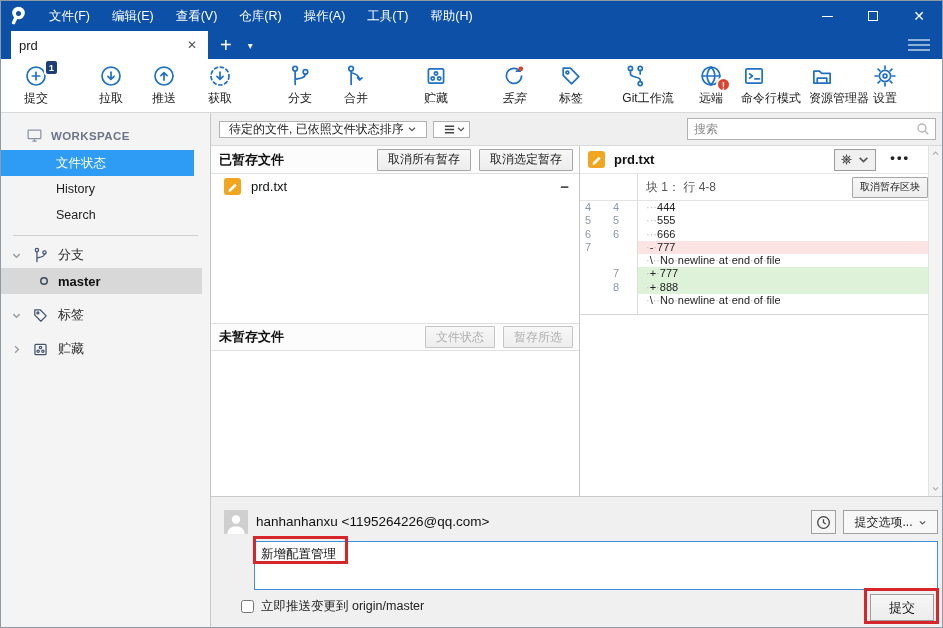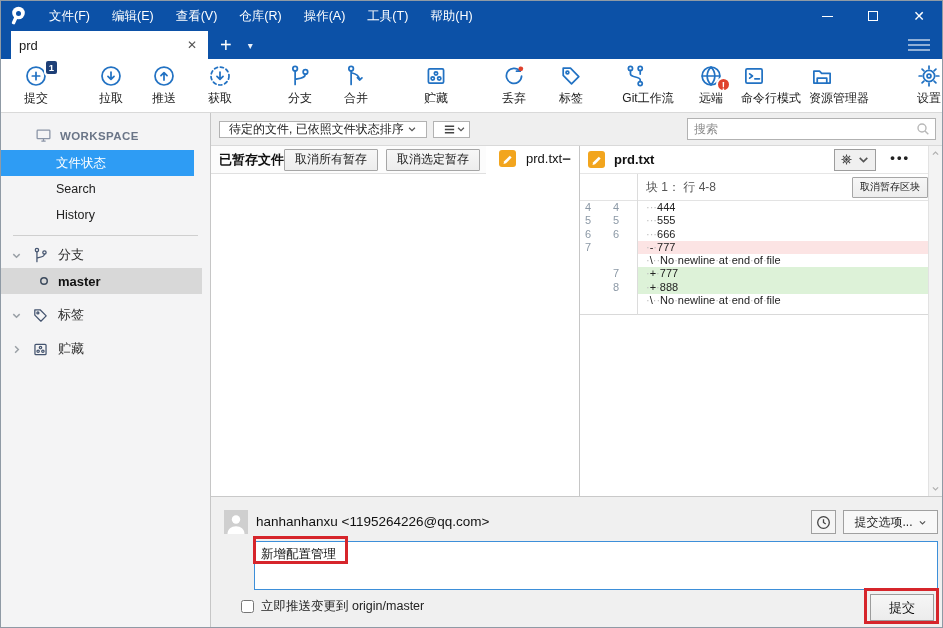--- a/index.html
+++ b/index.html
@@ -36,21 +36,21 @@
   .tlabel2{font-size:12px;color:#222;margin-top:1px;white-space:nowrap;}
   .badge{position:absolute;top:-4px;right:-10px;background:#1d3f77;color:#fff;font-size:9.5px;font-weight:bold;line-height:11px;min-width:10px;padding:1px 3px;border-radius:4px;border:2px solid #fff;}
   .alertb{position:absolute;bottom:-3px;right:-7px;width:15px;height:15px;border-radius:50%;background:#e0422d;color:#fff;font-size:10px;font-weight:bold;line-height:15px;text-align:center;border:2px solid #fff;}
 
   
   .content{display:flex;height:516px;}
   .sidebar{width:210px;flex:none;background:#f4f4f5;border-right:1px solid #c6c6c6;overflow:hidden;}
   .main{flex:1;display:flex;flex-direction:column;min-width:0;}
 
   
-  .ws-head{margin:14px 0 6px;display:flex;align-items:center;padding-left:34px;color:#6a7587;font-size:11.5px;font-weight:bold;letter-spacing:.4px;}
+  .ws-head{margin:14px 0 6px;display:flex;align-items:center;padding-left:25px;color:#6a7587;font-size:11.5px;font-weight:bold;letter-spacing:.4px;}
   .ws-head svg{width:17px;height:17px;margin-right:8px;}
   .sb-item{height:26px;line-height:26px;font-size:12.5px;color:#222;padding-left:55px;margin-right:16px;cursor:default;}
   .sb-item.sel{background:#2e9cf4;color:#fff;margin-left:0;}
   .sb-div{border-top:1px solid #cfcfcf;margin:7px 12px 6px;}
   .sb-sec{height:26px;display:flex;align-items:center;font-size:13px;color:#2b2b2b;margin-top:8px;}
   .sb-sec:first-child{margin-top:2px;}
   .chev{width:12px;margin-left:10px;flex:none;}
   .chev svg{width:11px;height:11px;}
   .sb-sec .sicon{width:19px;height:19px;margin:0 8px 0 8px;flex:none;}
   .sb-sec .sicon svg{width:19px;height:19px;}
@@ -66,21 +66,21 @@
   .ddc svg{width:10px;height:10px;}
   .bars-icon svg{width:13px;height:13px;}
   .searchbox{position:absolute;right:6px;top:5px;width:249px;height:22px;background:#fff;border:1px solid #b2b2b2;display:flex;align-items:center;}
   .searchbox input{border:none;outline:none;flex:1;font-size:12px;padding:0 6px;color:#333;background:transparent;}
   .searchbox input::placeholder{color:#8d8d8d;}
   .mag{margin-right:5px;}
   .mag svg{width:14px;height:14px;}
 
   
   .panels{height:350px;display:flex;min-height:0;flex:none;}
-  .filepanel{width:368px;flex:none;display:flex;flex-direction:row;background:#fff;}
+  .filepanel{width:368px;flex:none;display:flex;flex-direction:column;background:#fff;}
   .sec-h{height:28px;flex:none;background:#fcfcfc;border-bottom:1px solid #e0e0e0;display:flex;align-items:center;padding:0 6px 0 8px;}
   .sec-h b{font-size:13px;color:#111;flex:1;}
   .hbtns{display:flex;gap:8px;}
   .btn{height:22px;background:linear-gradient(#f7f7f7,#ededed);border:1px solid #a6a6a6;font-size:12px;color:#222;padding:0 10px;border-radius:1px;}
   .btn.disabled{color:#b0b0b0;border-color:#c5c5c5;}
   .filelist.staged{height:149px;flex:none;}
   .sec-h.top-b{border-top:1px solid #e0e0e0;}
   .filelist.unstaged{flex:1;}
   .frow{height:25px;display:flex;align-items:center;padding:0 10px 0 13px;font-size:13px;color:#111;}
   .fname{flex:1;margin-left:10px;}
@@ -208,21 +208,21 @@
             <path d="M7.5 7.4v12.4M7.8 9c4.8 1 7.2 3.3 7.5 6.6M13.3 13.5l2 2.2 2.2-2"></path>
           </svg></span>
                  <div class="tlabel2">合并</div></div>
       <div class="titem" style="left: 435px;"><span class="ticon"><svg viewBox="0 0 24 24" fill="none" stroke="#2272c3" stroke-width="1.6" stroke-linecap="round" stroke-linejoin="round">
             <rect x="5" y="5.5" width="14" height="13" rx="1.2"></rect>
             <circle cx="12" cy="9.6" r="1.5"></circle>
             <circle cx="9" cy="14.2" r="1.5"></circle>
             <circle cx="15" cy="14.2" r="1.5"></circle>
           </svg></span>
                  <div class="tlabel2">贮藏</div></div>
-      <div class="titem" style="left: 513px;"><span class="ticon"><svg viewBox="0 0 24 24" fill="none" stroke="#2272c3" stroke-width="1.6" stroke-linecap="round" stroke-linejoin="round">
+      <div class="titem" style="left: 513px; font-style: italic;"><span class="ticon"><svg viewBox="0 0 24 24" fill="none" stroke="#2272c3" stroke-width="1.6" stroke-linecap="round" stroke-linejoin="round">
             <path d="M17.4 7.4A7 7 0 1 0 19 12"></path>
             <path d="M17.7 4.2v3.4h-3.4"></path>
             <circle cx="18.3" cy="5.4" r="2.2" fill="#e0422d" stroke="none"></circle>
           </svg></span>
                  <div class="tlabel2">丢弃</div></div>
       <div class="titem" style="left: 570px;"><span class="ticon"><svg viewBox="0 0 24 24" fill="none" stroke="#2272c3" stroke-width="1.6" stroke-linecap="round" stroke-linejoin="round">
             <path d="M4.8 4.8h6.7l7.7 7.7-6.7 6.7-7.7-7.7z"></path>
             <circle cx="8.7" cy="8.7" r="1.3"></circle>
           </svg></span>
                  <div class="tlabel2">标签</div></div>
@@ -241,43 +241,43 @@
       <div class="titem" style="left: 770px;"><span class="ticon"><svg viewBox="0 0 24 24" fill="none" stroke="#2272c3" stroke-width="1.6" stroke-linecap="round" stroke-linejoin="round">
             <rect x="4.5" y="5.5" width="15" height="13" rx="1.2"></rect>
             <path d="M8 10l2.6 2L8 14M12.8 14.6h4.2"></path>
           </svg></span>
                  <div class="tlabel2">命令行模式</div></div>
       <div class="titem" style="left: 838px;"><span class="ticon"><svg viewBox="0 0 24 24" fill="none" stroke="#2272c3" stroke-width="1.6" stroke-linecap="round" stroke-linejoin="round">
             <path d="M4.5 18.5v-11h5.2l2 2h7.8v9z"></path>
             <path d="M7.6 18.5V14h8.8v4.5"></path>
           </svg></span>
                  <div class="tlabel2">资源管理器</div></div>
-      <div class="titem" style="left: 884px; margin-left: 44px;"><span class="ticon"><svg viewBox="0 0 24 24" fill="none" stroke="#2272c3" stroke-width="1.6" stroke-linecap="round" stroke-linejoin="round">
+      <div class="titem" style="left: 884px;"><span class="ticon"><svg viewBox="0 0 24 24" fill="none" stroke="#2272c3" stroke-width="1.6" stroke-linecap="round" stroke-linejoin="round">
             <circle cx="12" cy="12" r="5.2"></circle>
             <circle cx="12" cy="12" r="1.8"></circle>
             <path d="M12 2.9v2.5M12 18.6v2.5M2.9 12h2.5M18.6 12h2.5M5.6 5.6l1.7 1.7M16.7 16.7l1.7 1.7M18.4 5.6l-1.7 1.7M7.3 16.7l-1.7 1.7"></path>
           </svg></span>
                  <div class="tlabel2">设置</div></div>
     </div>
 
   <div class="content">
     <aside class="sidebar">
       <div class="ws-head">
         <span>
           <svg viewBox="0 0 24 24" fill="none" stroke="#8a94a6" stroke-width="1.8">
               <rect x="3" y="4.5" width="18" height="12" rx="1"></rect>
               <path d="M9 20h6M12 16.5V20"></path>
             </svg>
         </span>
         <span>WORKSPACE</span>
       </div>
       <div id="ws-items">
           <div class="sb-item sel">文件状态</div>
+          <div class="sb-item">History</div>
           <div class="sb-item">Search</div>
-          <div class="sb-item">History</div>
         </div>
       <div class="sb-div"></div>
       <div id="sb-sections">
           <div class="sb-sec">
             <span class="chev">
               <svg viewBox="0 0 12 12" fill="none" stroke="#9aa0a6" stroke-width="1.6">
                 <path d="M2.5 4.5L6 8l3.5-3.5"></path>
               </svg>
             </span>
     <span class="sicon">

